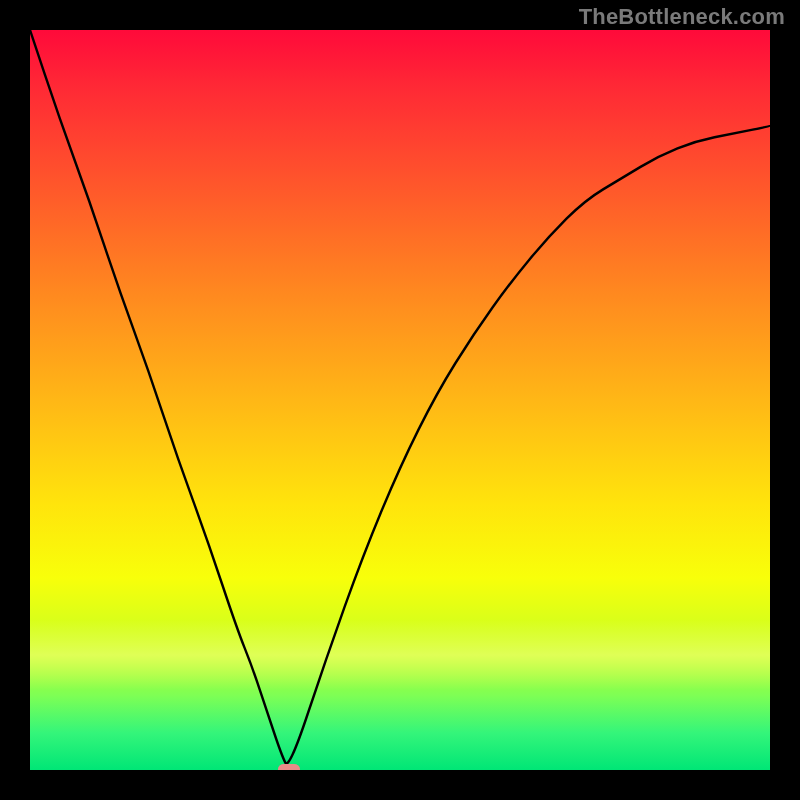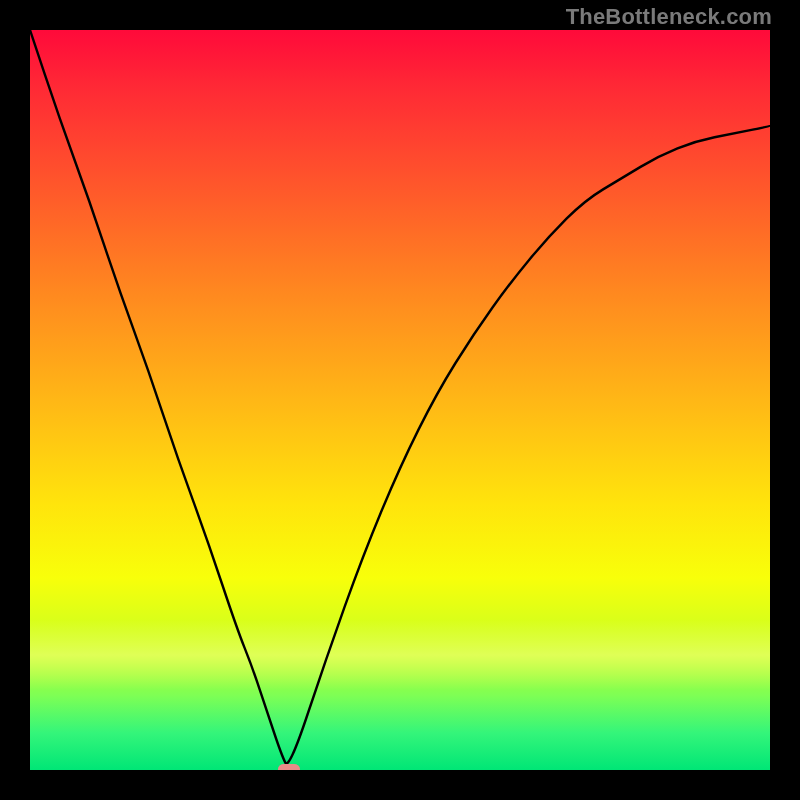--- a/index.html
+++ b/index.html
@@ -6,21 +6,21 @@
   html, body { width: 800px; height: 800px; overflow: hidden; background: #000; }
   .frame {
     position: relative;
     width: 800px;
     height: 800px;
     background: #000;
   }
   .watermark {
     position: absolute;
     top: 4px;
-    right: 28px;
+    right: 15px;
     font-family: Arial, Helvetica, sans-serif;
     font-size: 22px;
     font-weight: 600;
     color: #7a7a7a;
     letter-spacing: 0.2px;
   }
   .plot-area {
     position: absolute;
     left: 30px;
     top: 30px;

